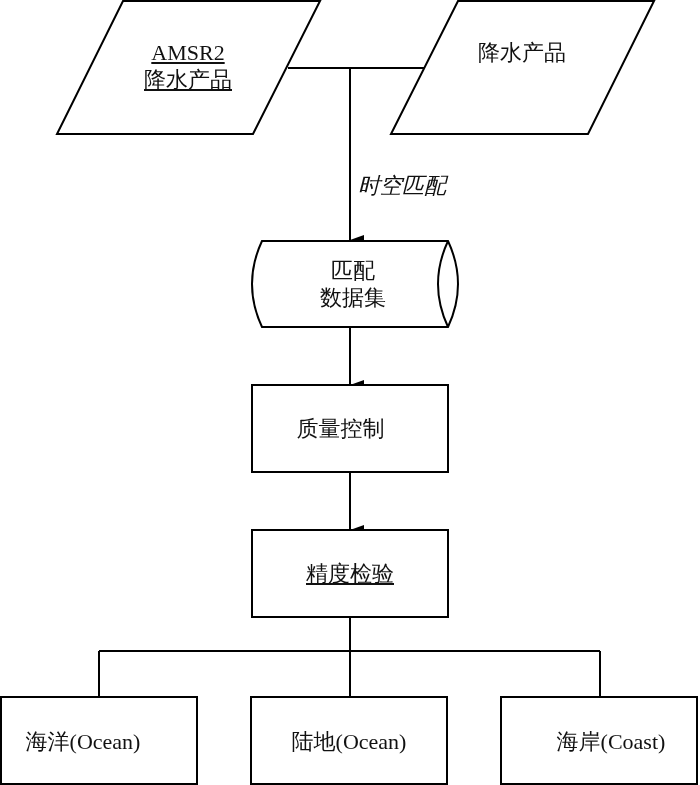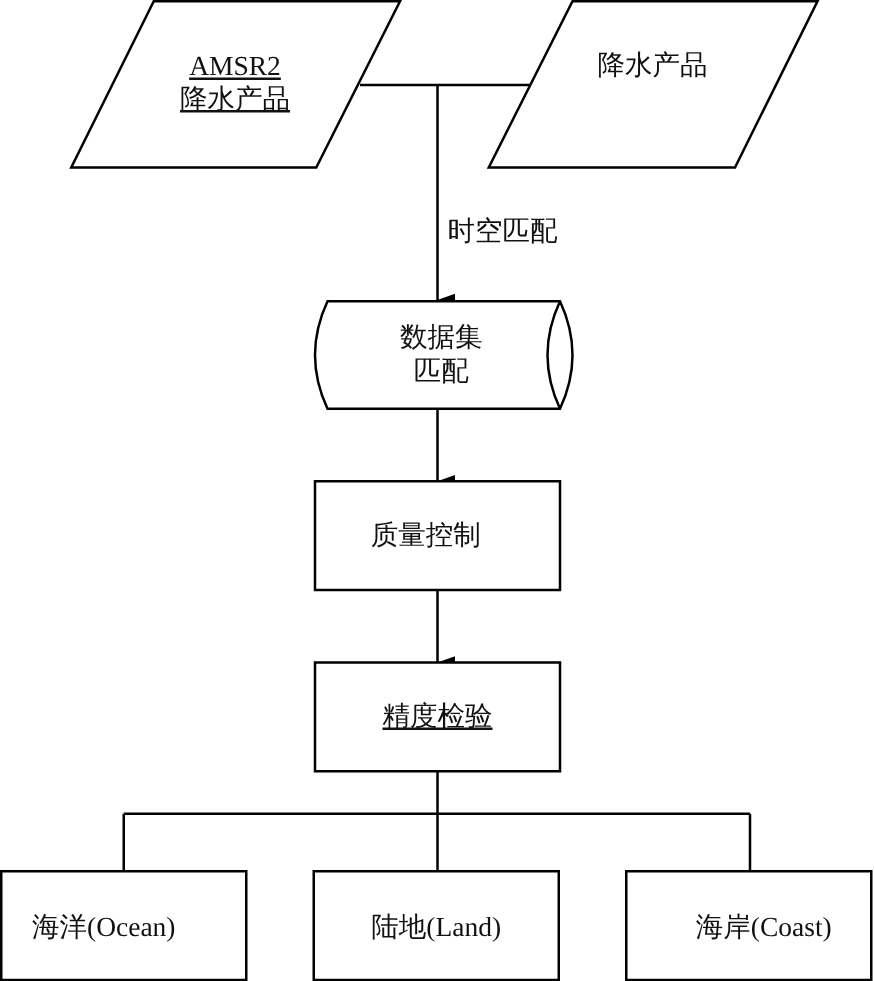--- a/index.html
+++ b/index.html
@@ -57,26 +57,26 @@
 
 <div class="lbl" style="left:88px; top:39px; width:200px;text-decoration:underline;">
   <div>AMSR2</div>
   <div class="cjk">降水产品</div>
 </div>
 
 <div class="lbl" style="left:422px; top:39px; width:200px;">
   <div class="cjk">降水产品</div>
 </div>
 
-<div class="lbl cjk" style="left:358px; top:172px; text-align:left;">时空匹配</div>
+<div class="lbl cjk" style="left:358px; top:172px; text-align:left;font-style:italic;">时空匹配</div>
 
 <div class="lbl cjk" style="left:255px; top:257px; width:196px;">
+  <div>匹配</div>
   <div>数据集</div>
-  <div>匹配</div>
 </div>
 
 <div class="lbl cjk" style="left:252px; top:415px; width:177px;">质量控制</div>
 
 <div class="lbl cjk" style="left:252px; top:560px; width:196px;text-decoration:underline;">精度检验</div>
 
 <div class="lbl" style="left:1px; top:728px; width:164px;">海洋(Ocean)</div>
-<div class="lbl" style="left:251px; top:728px; width:196px;">陆地(Land)</div>
+<div class="lbl" style="left:251px; top:728px; width:196px;">陆地(Ocean)</div>
 <div class="lbl" style="left:501px; top:728px; width:220px;">海岸(Coast)</div>
 
 </body></html>

